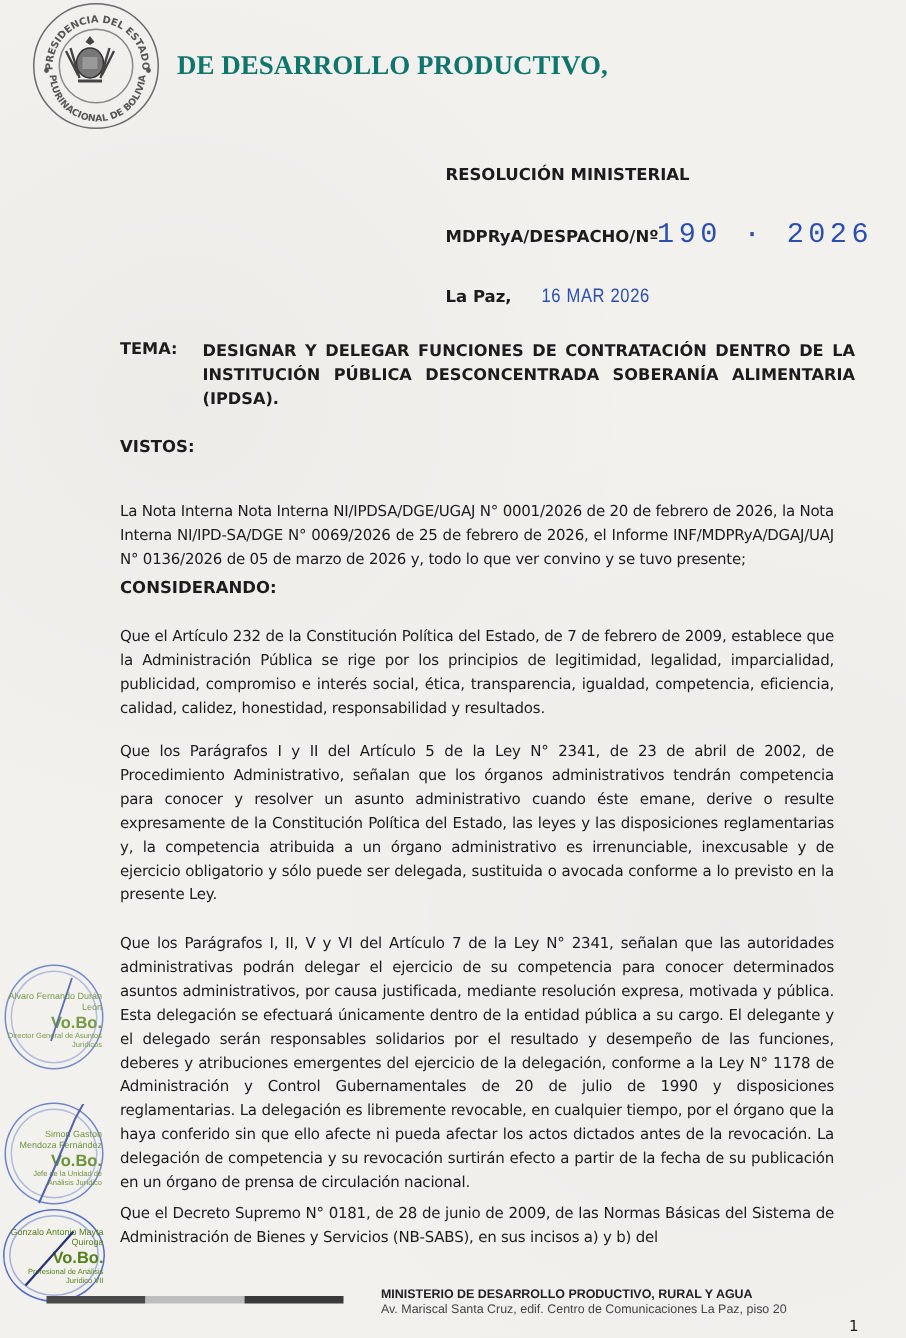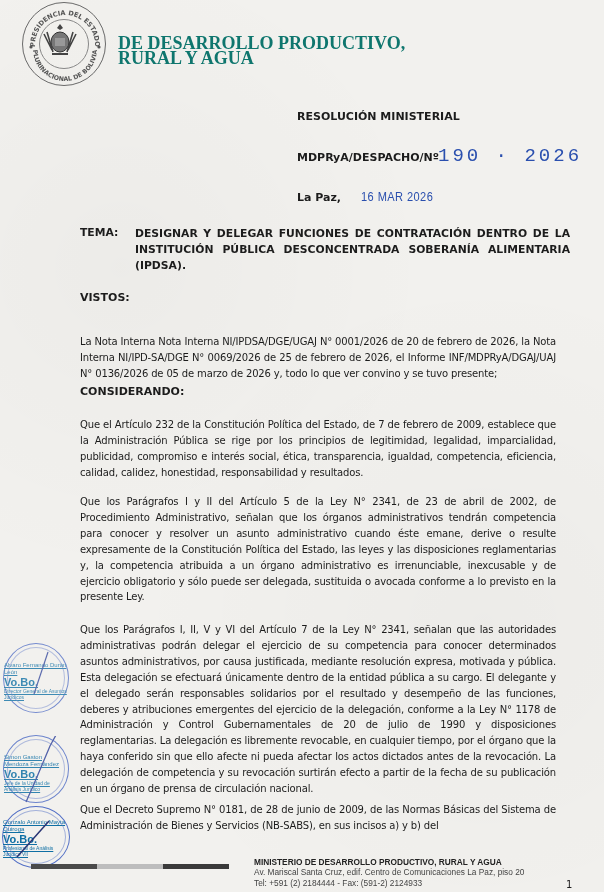--- a/index.html
+++ b/index.html
@@ -60,21 +60,21 @@
 
   .para {
     position: absolute; left: 80px; width: 476px;
     font-family: "DejaVu Sans", sans-serif; font-size: 10px; line-height: 15.9px;
     text-align: justify; letter-spacing: -0.15px;
   }
 
   
   .stamp {
     position: absolute; border: 1.4px solid #4b69c4; border-radius: 50%;
-    color: #0369a1; text-align: left; font-family: "Liberation Sans", sans-serif; text-decoration: underline;
+    color: #4d7c0f; text-align: right; font-family: "Liberation Sans", sans-serif;
   }
   .stamp .ring { position:absolute; inset:3px; border:0.8px solid rgba(75,105,196,0.5); border-radius:50%; }
   .stamp .name { font-size: 6px; line-height: 7px; margin-top: 18px; }
   .stamp .vobo { font-size: 11px; font-weight: bold; line-height: 12px; }
   .stamp .role { font-size: 5px; line-height: 6px; }
   .stamp svg.sig { position: absolute; left: 0; top: 0; }
   .stamp1 { left: 3px; top: 643px; width: 66px; height: 70px; opacity: 0.75; }
   .stamp2 { left: 3px; top: 735px; width: 66px; height: 68px; opacity: 0.8; }
   .stamp3 { left: 2px; top: 806px; width: 68px; height: 62px; opacity: 0.95; border-width: 1.6px; }
 
@@ -114,21 +114,20 @@
         <ellipse cx="20" cy="22" rx="9" ry="10" fill="#777" stroke="#333" stroke-width="1"></ellipse>
         <path d="M4 14 L12 30 M36 14 L28 30 M7 12 L13 32 M33 12 L27 32" stroke="#444" stroke-width="1.6"></path>
         <rect x="15" y="18" width="10" height="8" fill="#999"></rect>
         <path d="M12 34 h16" stroke="#444" stroke-width="2"></path>
       </svg>
     </div>
   </div>
 
   <div class="ministry-block">
     <div class="ministry-big">DE DESARROLLO PRODUCTIVO,</div>
-    <div class="ministry-big">RURAL Y AGUA</div>
   </div>
 
   <div class="res-title">RESOLUCIÓN MINISTERIAL</div>
   <div class="res-number-line">
     <span class="res-code">MDPRyA/DESPACHO/Nº</span>
     <span class="res-number">190 · 2026</span>
   </div>
   <div class="date-line">
     <span class="date-place">La Paz,</span>
     <span class="date-stamp">16 MAR 2026</span>
@@ -178,16 +177,15 @@
     </svg>
   </div>
 
   <div class="footer-bar fb1"></div>
   <div class="footer-bar fb2"></div>
   <div class="footer-bar fb3"></div>
 
   <div class="footer-block">
     <div class="footer-title">MINISTERIO DE DESARROLLO PRODUCTIVO, RURAL Y AGUA</div>
     <div class="footer-line">Av. Mariscal Santa Cruz, edif. Centro de Comunicaciones La Paz, piso 20</div>
-    <div class="footer-line">Tel: +591 (2) 2184444 - Fax: (591-2) 2124933</div>
   </div>
   <div class="page-num">1</div>
 </div>
 
 </body></html>

